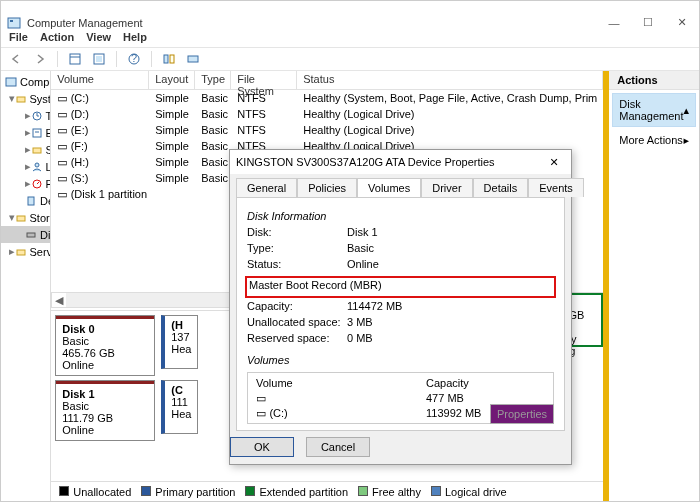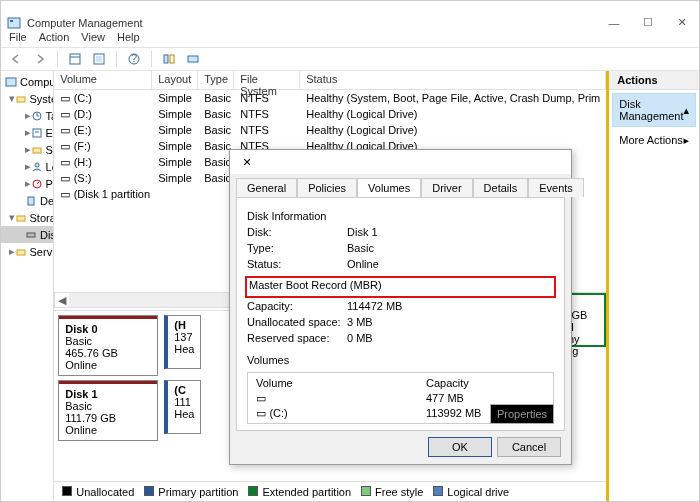--- a/index.html
+++ b/index.html
@@ -1,21 +1,21 @@
 <!DOCTYPE html>
 <html><head>
 <meta charset="utf-8">
 <style>
   * { box-sizing: border-box; margin:0; padding:0; font-family: "Segoe UI", Tahoma, sans-serif; font-size:11px; }
   body { width:700px; height:502px; background:#fff; overflow:hidden; border:1px solid #ccc; position:relative; }
   .titlebar { height:26px; display:flex; align-items:center; padding:17px 0 0 6px; }
   .titlebar .app-icon { width:14px; height:14px; margin-right:6px; display:inline-flex; align-items:center; justify-content:center; }
   .titlebar .title { flex:1; font-size:11px; color:#333; }
   .winbtn { width:34px; height:22px; display:inline-flex; align-items:center; justify-content:center; color:#555; }
-  .menubar { height:20px; display:flex; align-items:center; gap:12px; padding:0 8px; color:#333; }
+  .menubar { height:20px; display:flex; align-items:center; gap:12px; padding:0 8px; color:#333;font-weight:bold; }
   .menubar span { cursor:default; }
   .toolbar { height:24px; display:flex; align-items:center; gap:6px; padding:0 6px; border-top:1px solid #e5e5e5; border-bottom:1px solid #e5e5e5; }
   .toolbar .tbtn { width:18px; height:18px; display:inline-flex; align-items:center; justify-content:center; color:#3a6ea5; }
   .sep { width:1px; height:16px; background:#ddd; margin:0 2px; }
   .main { display:flex; height:calc(502px - 26px - 20px - 24px - 2px); }
   .leftpane { width:165px; border-right:1px solid #ddd; overflow:hidden; padding-top:2px; background:#fff; }
   .tree-row { display:flex; align-items:center; height:17px; padding-left:4px; white-space:nowrap; }
   .tree-row .tw { width:12px; text-align:center; color:#777; }
   .tree-row .ticon { width:14px; height:14px; margin-right:3px; display:inline-flex; align-items:center; justify-content:center; }
   .tree-row.selected { background:#d0d0d0; }
@@ -27,47 +27,47 @@
   .vrow div { padding:0 6px; overflow:hidden; white-space:nowrap; }
   .hscroll { height:16px; border:1px solid #ddd; display:flex; align-items:center; margin:0 0 2px 0; }
   .hscroll .arrow { width:14px; text-align:center; color:#666; }
   .hscroll .track { flex:1; background:#efefef; height:14px; }
   .diskpanel { flex:1; border-top:1px solid #ddd; padding:4px; overflow:hidden; }
   .disklabel { width:100px; border:1px solid #888; padding:4px 6px; background:#fff; }
   .disklabel .dname { font-weight:bold; }
   .diskgraph { display:flex; gap:6px; margin-bottom:4px; }
   .partbox { border:1px solid #888; border-left:4px solid #2b579a; padding:3px 6px; background:#fff; min-width:35px; height:54px; }
   .partbox.green { outline:2px solid #0a7d2a; outline-offset:-2px; border-left:4px solid #2b579a;}
-  .actions { width:120px; border-left:3px solid #eab308; }
+  .actions { width:120px; border-left:6px solid #eab308; }
   .actions .ahdr { background:#f0f0f0; padding:3px 8px; font-weight:600; border-bottom:1px solid #e1e1e1;}
   .actions .asel { background:#cde6f7; border:1px solid #bfdbf2; margin:3px; padding:4px 6px; display:flex; justify-content:space-between; align-items:center;}
   .actions .aitem { padding:4px 10px; }
   .legend { position:absolute; bottom:0; left:0; right:0; height:20px; background:#fff; border-top:1px solid #ddd; display:flex; align-items:center; gap:10px; padding:0 8px;}
   .legend .sw { width:10px; height:10px; border:1px solid #555; margin-right:4px; display:inline-block;}
   .dialog { position:absolute; left:228px; top:148px; width:343px; height:316px; background:#f0f0f0; border:1px solid #999; box-shadow:2px 2px 8px rgba(0,0,0,.25); z-index:50;}
   .dialog .dtb { height:24px; display:flex; align-items:center; background:#fff; padding:0 6px; }
   .dialog .dtb .dtitle { flex:1; font-size:11px; }
   .dialog .dclose { width:22px; text-align:center; }
   .dialog .tabs { display:flex; background:#f0f0f0; padding:4px 6px 0 6px; gap:0;}
   .dialog .tab { padding:3px 10px; border:1px solid #ccc; background:#f4f4f4; border-bottom:none; font-size:11px;}
   .dialog .tab.active { background:#fff; }
   .dialog .content { background:#fff; margin:0 6px 6px 6px; border:1px solid #ccc; height:234px; padding:8px 10px; position:relative;}
-  .group-label { margin:4px 0 4px 0; }
+  .group-label { margin:4px 0 4px 0;font-style:italic; }
   .kv { display:flex; height:16px; }
   .kv .k { width:100px; }
   .redbox { border:2px solid #d11; padding:1px 2px; margin:2px -2px;}
   .volgroup { border:1px solid #ccc; margin-top:6px; padding:2px;}
   .volhdr { display:flex; font-size:11px;}
   .volhdr div { padding:2px 6px;}
   .vitem { display:flex; font-size:11px;}
   .vitem div { padding:1px 6px;}
-  .dlgbtns { display:flex; justify-content:flex-end; gap:5px; padding:0 10px 0 0;}
+  .dlgbtns { display:flex; justify-content:flex-start; gap:12px; padding:0 10px 0 0;}
   .btn { min-width:64px; height:20px; border:1px solid #adadad; background:#e1e1e1; text-align:center; line-height:18px;}
   .btn.primary{ border:1px solid #2b579a; }
-  .btn.disabled{ color:#999; background:#000000;}
+  .btn.disabled{ color:#999; background:#701a75;}
   svg { display:block; }
 </style>
 </head>
 <body>
 
 <div class="titlebar">
   <span class="app-icon">
     <svg width="14" height="14">
         <rect x="1" y="2" width="12" height="10" fill="#cde6f7" stroke="#3a6ea5"></rect>
         <rect x="3" y="4" width="3" height="2" fill="#3a6ea5"></rect>
@@ -336,37 +336,38 @@
         <div style="font-weight:bold">:)</div>
         <div>07 GB NTI</div>
         <div>althy (Log</div>
       </div>
     </div>
 
     <div class="legend">
       <span><span class="sw" style="background:#000"></span><span>Unallocated</span></span>
       <span><span class="sw" style="background:#2b579a"></span><span>Primary partition</span></span>
       <span><span class="sw" style="background:#0a7d2a"></span><span>Extended partition</span></span>
-      <span><span class="sw" style="background:#7fc97f"></span><span>Free style</span></span>
+      <span><span class="sw" style="background:#7fc97f"></span><span>Free althy</span></span>
       <span><span class="sw" style="background:#4f81bd"></span><span>Logical drive</span></span>
     </div>
   </div>
 
   <div class="actions">
     <div class="ahdr">Actions</div>
     <div class="asel">
         <span>Disk Management</span>
         <span>▴</span>
       </div>
     <div class="aitem"><span>More Actions</span><span style="float:right">▸</span></div>
   </div>
 </div>
 
 <div class="dialog">
   <div class="dtb">
+    <span class="dtitle">KINGSTON SV300S37A120G ATA Device Properties</span>
     <span class="dclose">✕</span>
   </div>
   <div class="tabs">
     <div class="tab">General</div>
     <div class="tab">Policies</div>
     <div class="tab active">Volumes</div>
     <div class="tab">Driver</div>
     <div class="tab">Details</div>
     <div class="tab">Events</div>
   </div>

